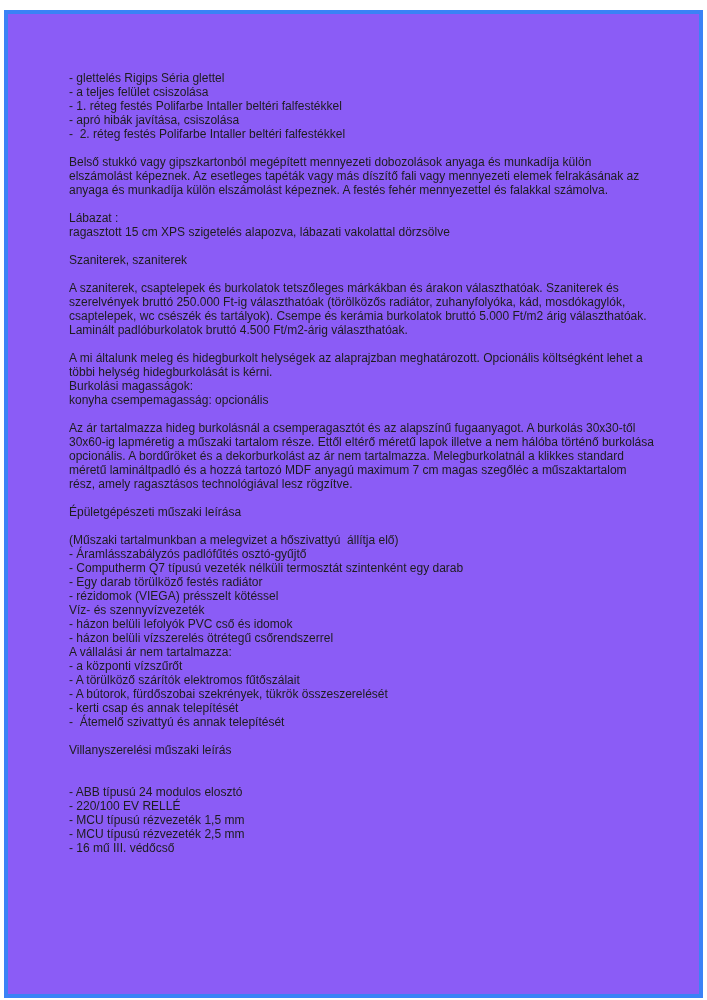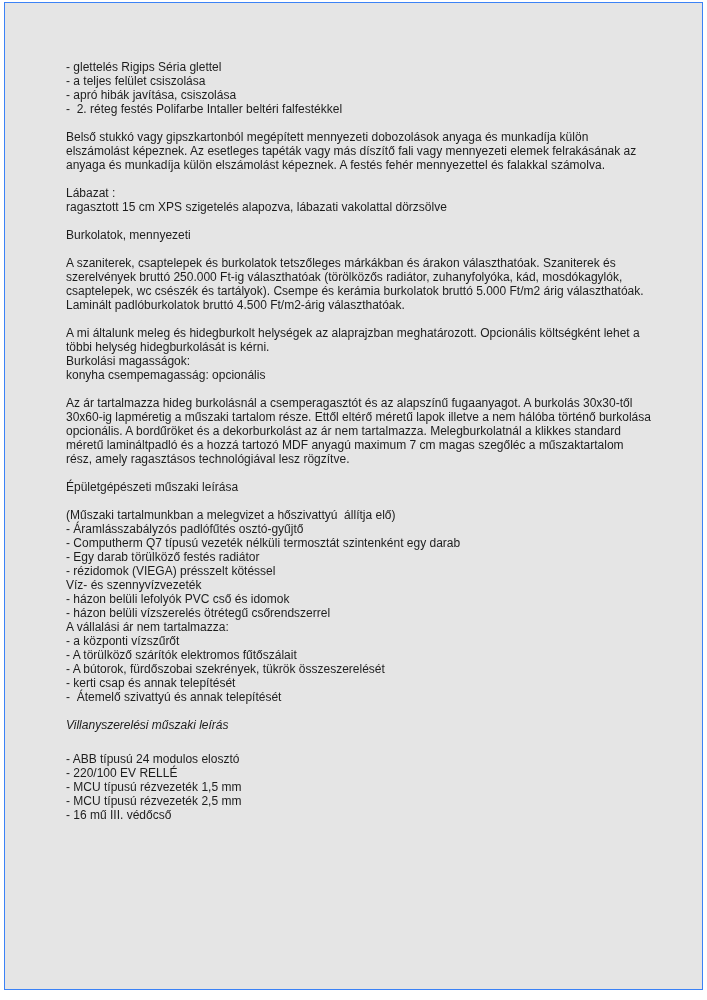--- a/index.html
+++ b/index.html
@@ -10,64 +10,65 @@
   body {
     position: relative;
     width: 707px;
     height: 1000px;
     overflow: hidden;
     font-family: "Liberation Sans", sans-serif;
   }
   .sheet {
     position: absolute;
     left: 4px;
-    top: 2px;
+    top: 10px;
     width: 699px;
     height: 988px;
     box-sizing: border-box;
-    background: #e5e5e5;
-    border: 1px solid #3b82f6;
+    background: #8b5cf6;
+    border: 4px solid #3b82f6;
   }
   .content {
     position: absolute;
     left: 61px;
     top: 57px;
     width: 586px;
     color: #1d1d1d;
     font-size: 12px;
     line-height: 14px;
   }
   .block { margin: 0 0 14px 0; }
-  .block.mb-lg { margin-bottom: 20px; font-style: italic; }
+  .block.mb-lg { margin-bottom: 28px; }
   .para, .line { white-space: pre-wrap; }
 </style>
 </head>
 <body>
 
 <div class="sheet">
   <div class="content">
 
     <div class="block">
       <div class="line">- glettelés Rigips Séria glettel</div>
       <div class="line">- a teljes felület csiszolása</div>
+      <div class="line">- 1. réteg festés Polifarbe Intaller beltéri falfestékkel</div>
       <div class="line">- apró hibák javítása, csiszolása</div>
       <div class="line">-  2. réteg festés Polifarbe Intaller beltéri falfestékkel</div>
     </div>
 
     <div class="block">
       <div class="para">Belső stukkó vagy gipszkartonból megépített mennyezeti dobozolások anyaga és munkadíja külön elszámolást képeznek. Az esetleges tapéták vagy más díszítő fali vagy mennyezeti elemek felrakásának az anyaga és munkadíja külön elszámolást képeznek. A festés fehér mennyezettel és falakkal számolva.</div>
     </div>
 
     <div class="block">
       <div class="line">Lábazat :</div>
       <div class="line">ragasztott 15 cm XPS szigetelés alapozva, lábazati vakolattal dörzsölve</div>
     </div>
 
     <div class="block">
-      <div class="line">Burkolatok, mennyezeti</div>
+      <div class="line">Szaniterek, szaniterek</div>
     </div>
 
     <div class="block">
       <div class="para">A szaniterek, csaptelepek és burkolatok tetszőleges márkákban és árakon választhatóak. Szaniterek és szerelvények bruttó 250.000 Ft-ig választhatóak (törölközős radiátor, zuhanyfolyóka, kád, mosdókagylók, csaptelepek, wc csészék és tartályok). Csempe és kerámia burkolatok bruttó 5.000 Ft/m2 árig választhatóak. Laminált padlóburkolatok bruttó 4.500 Ft/m2-árig választhatóak.</div>
     </div>
 
     <div class="block">
       <div class="para">A mi általunk meleg és hidegburkolt helységek az alaprajzban meghatározott. Opcionális költségként lehet a többi helység hidegburkolását is kérni.</div>
       <div class="line">Burkolási magasságok:</div>
       <div class="line">konyha csempemagasság: opcionális</div>

